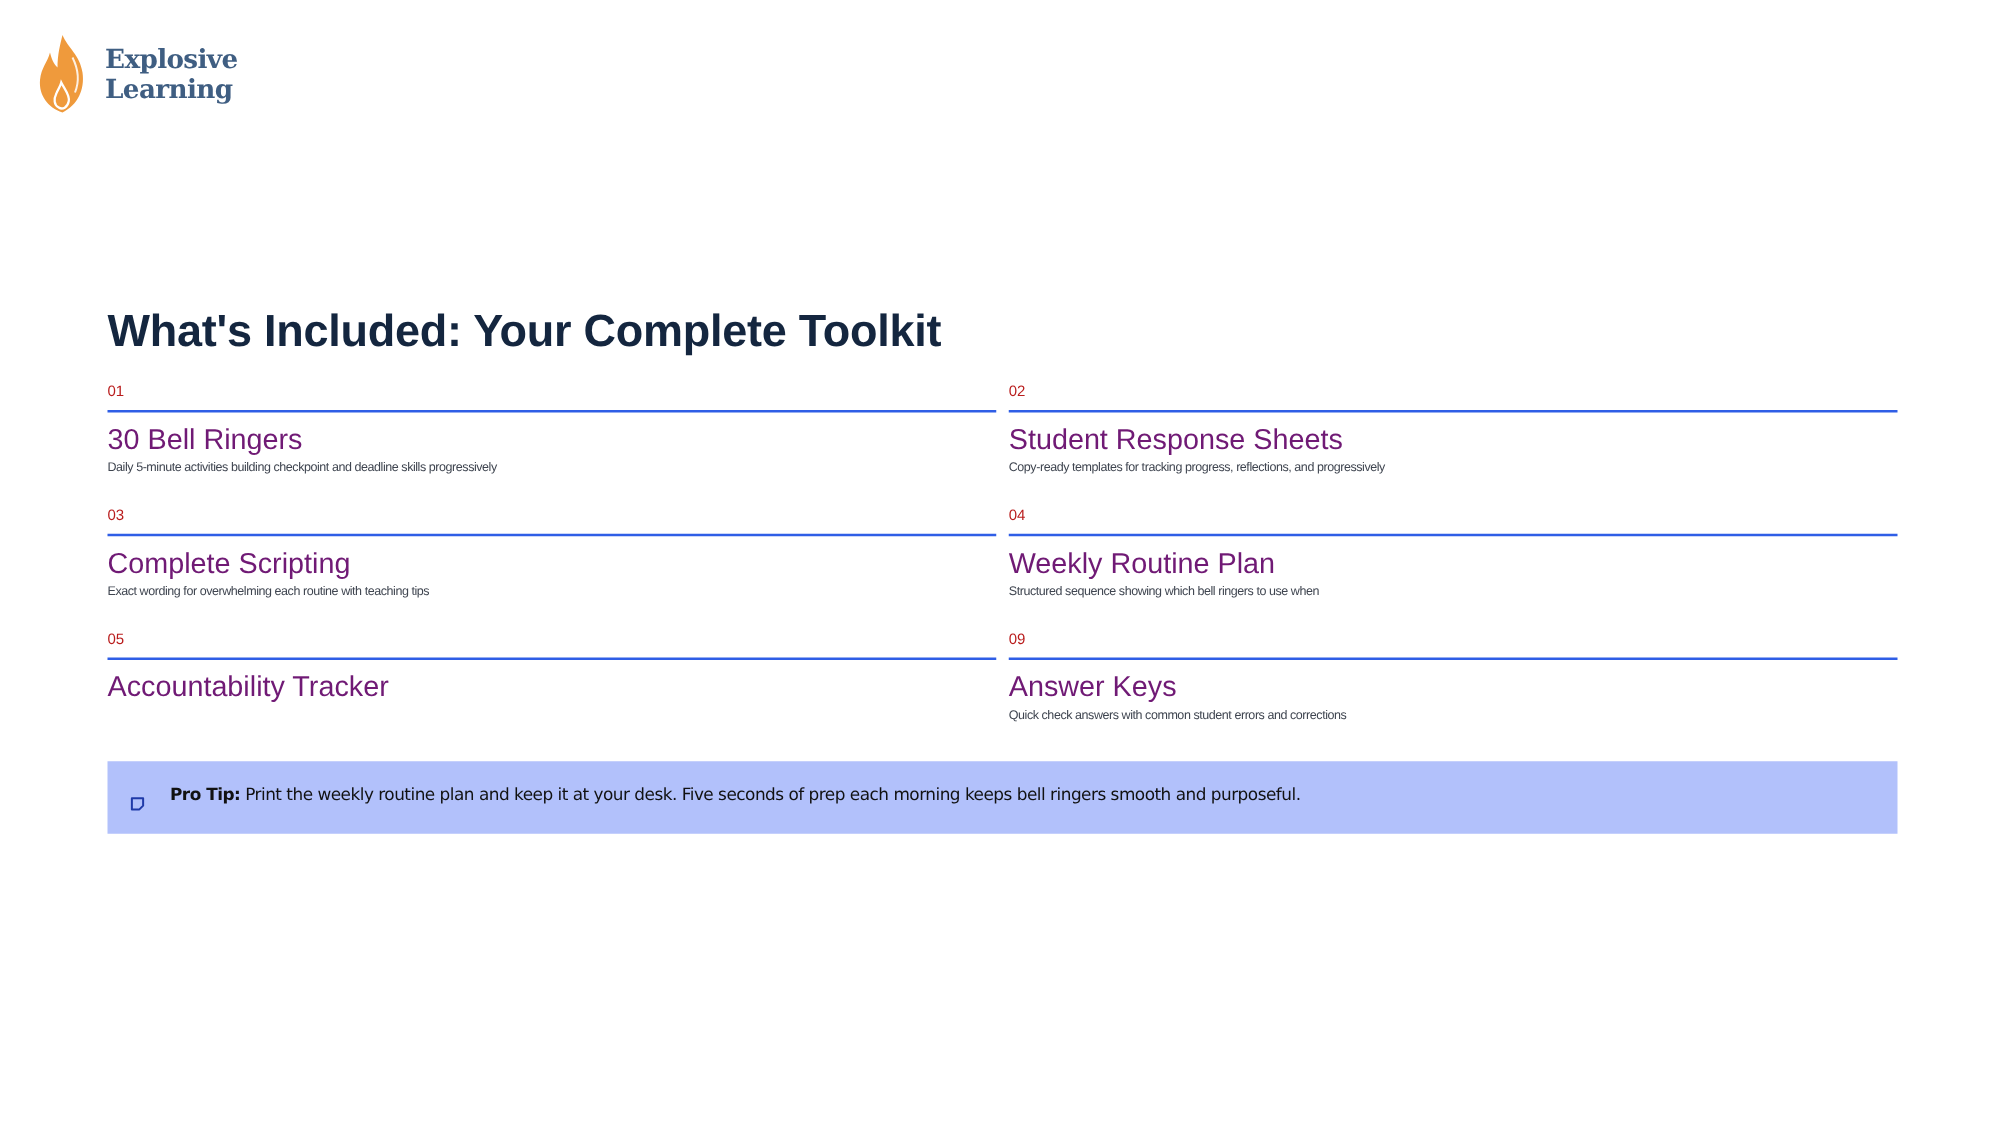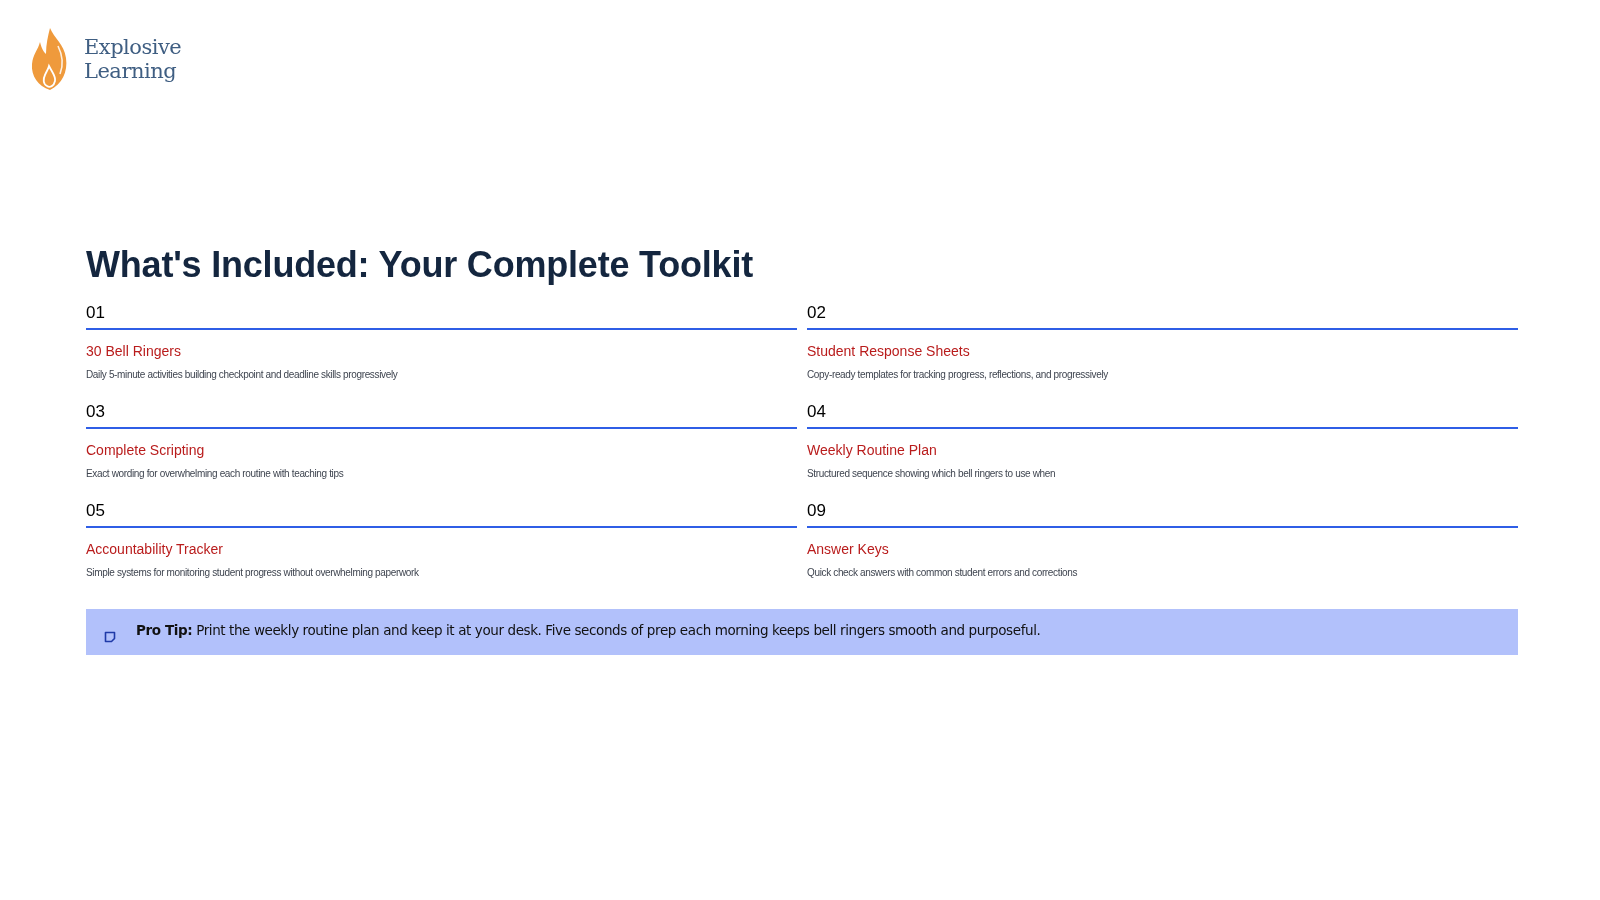--- a/index.html
+++ b/index.html
@@ -23,21 +23,21 @@
       align-items: center;
       gap: 12px;
     }
     .logo-flame {
       width: 44px;
       height: 66px;
       display: block;
     }
     .logo-text {
       font-family: "DejaVu Serif", serif;
-      font-weight: normal;
+      font-weight: bold;
       color: #3f5e82;
       font-size: 21px;
       line-height: 24px;
       letter-spacing: -0.5px;
     }
     .logo-text span { display: block; }
 
     .page-title {
       position: absolute;
       left: 86px;
@@ -59,53 +59,53 @@
       display: grid;
       grid-template-columns: 711px 711px;
       column-gap: 10px;
       row-gap: 0;
     }
     .item {
       height: 99px;
       position: relative;
     }
     .item-num {
-      font-size: 17px;
-      color: #000000;
+      font-size: 12px;
+      color: #b91c1c;
       line-height: 14px;
       padding-top: 2px;
       height: 16px;
     }
     .item-rule {
       margin-top: 6px;
       height: 2px;
       background: #2f5ee6;
       width: 100%;
     }
     .item-title {
       margin-top: 11px;
-      font-size: 14px;
+      font-size: 23px;
       line-height: 20px;
-      color: #b91c1c;
+      color: #701a75;
     }
     .item-desc {
       margin-top: 6px;
       font-family: Liberation Sans, sans-serif;
       font-size: 10px;
       line-height: 16px;
       color: #3f4550;
       letter-spacing: -0.35px;
     }
 
     .tip {
       position: absolute;
       left: 86px;
       top: 609px;
       width: 1432px;
-      height: 46px;
+      height: 58px;
       background: #b2c1fb;
       display: flex;
       align-items: center;
       box-sizing: border-box;
       padding-left: 18px;
     }
     .tip-icon {
       width: 12px;
       height: 12px;
       margin-top: 10px;
@@ -160,21 +160,20 @@
   <div class="item">
     <div class="item-num">04</div>
     <div class="item-rule"></div>
     <div class="item-title">Weekly Routine Plan</div>
     <div class="item-desc">Structured sequence showing which bell ringers to use when</div>
   </div>
   <div class="item">
     <div class="item-num">05</div>
     <div class="item-rule"></div>
     <div class="item-title">Accountability Tracker</div>
-    <div class="item-desc">Simple systems for monitoring student progress without overwhelming paperwork</div>
   </div>
   <div class="item">
     <div class="item-num">09</div>
     <div class="item-rule"></div>
     <div class="item-title">Answer Keys</div>
     <div class="item-desc">Quick check answers with common student errors and corrections</div>
   </div>
 </div>
 
 <div class="tip">

